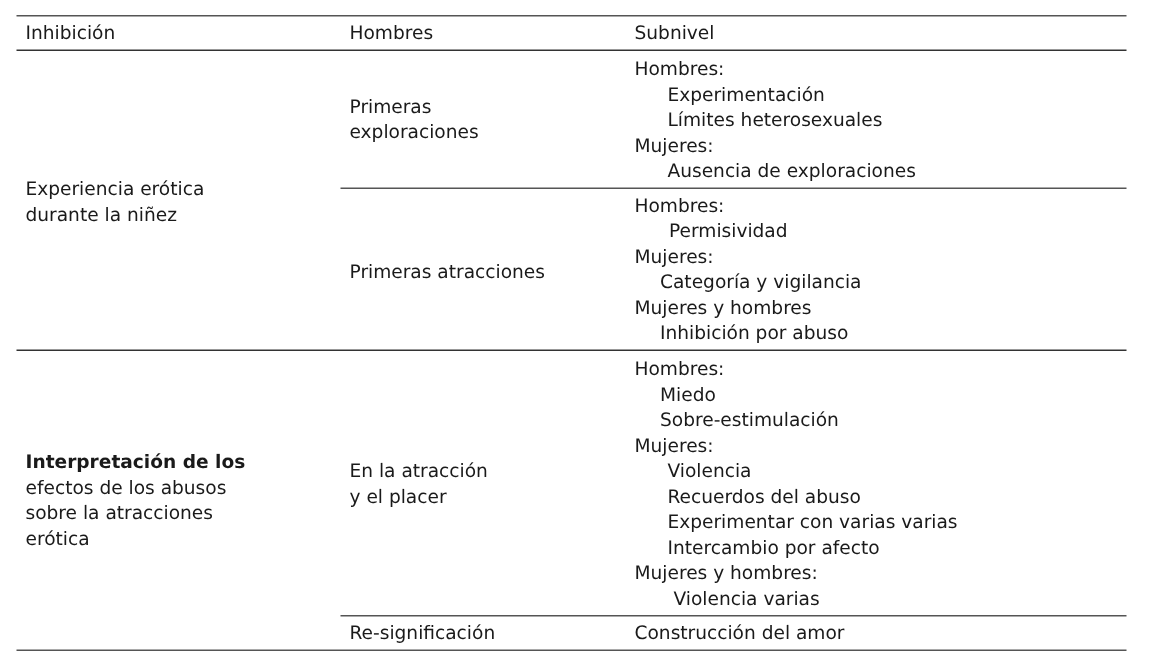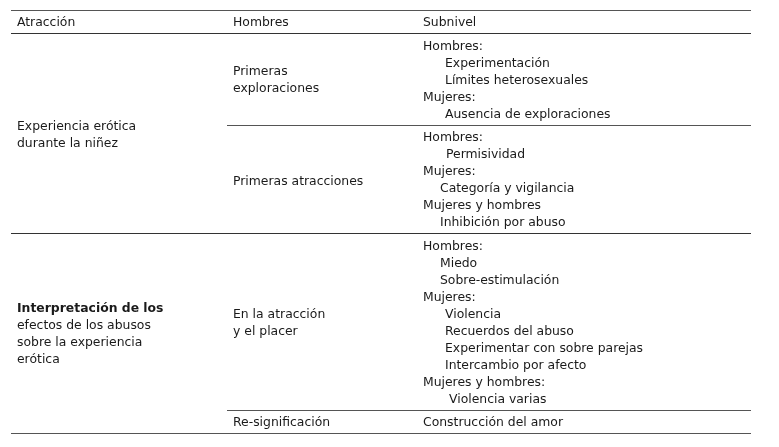--- a/index.html
+++ b/index.html
@@ -15,21 +15,21 @@
 
 <div>
 
   <div class="hline" style="left:11px; width:740px; top:10px;"></div>
   <div class="hline dark" style="left:11px; width:740px; top:33px;"></div>
   <div class="hline" style="left:227px; width:524px; top:125px;"></div>
   <div class="hline dark" style="left:11px; width:740px; top:233px;"></div>
   <div class="hline" style="left:227px; width:524px; top:410px;"></div>
   <div class="hline" style="left:11px; width:740px; top:433px;"></div>
 
-  <div class="txt" style="left:17px; top:13px;">Atracción</div>
+  <div class="txt" style="left:17px; top:13px;">Inhibición</div>
   <div class="txt" style="left:233px; top:13px;">Hombres</div>
   <div class="txt" style="left:423px; top:13px;">Subnivel</div>
 
   <div class="txt" style="left:17px; top:117px;">Experiencia erótica</div>
   <div class="txt" style="left:17px; top:134px;">durante la niñez</div>
 
   <div class="txt" style="left:233px; top:62px;">Primeras</div>
   <div class="txt" style="left:233px; top:79px;">exploraciones</div>
 
   <div class="sub" style="left:423px; top:37px;">Hombres:</div>
@@ -42,32 +42,32 @@
 
   <div class="sub" style="left:423px; top:128px;">Hombres:</div>
   <div class="sub" style="left:446px; top:145px;">Permisividad</div>
   <div class="sub" style="left:423px; top:162px;">Mujeres:</div>
   <div class="sub" style="left:440px; top:179px;">Categoría y vigilancia</div>
   <div class="sub" style="left:423px; top:196px;text-align:right;">Mujeres y hombres</div>
   <div class="sub" style="left:440px; top:213px;">Inhibición por abuso</div>
 
   <div class="txt" style="left:17px; top:299px;font-weight:bold;">Interpretación de los</div>
   <div class="txt" style="left:17px; top:316px;">efectos de los abusos</div>
-  <div class="txt" style="left:17px; top:333px;">sobre la experiencia</div>
+  <div class="txt" style="left:17px; top:333px;">sobre la atracciones</div>
   <div class="txt" style="left:17px; top:350px;">erótica</div>
 
   <div class="txt" style="left:233px; top:305px;">En la atracción</div>
   <div class="txt" style="left:233px; top:322px;">y el placer</div>
 
   <div class="sub" style="left:423px; top:237px;">Hombres:</div>
   <div class="sub" style="left:440px; top:254px;">Miedo</div>
   <div class="sub" style="left:440px; top:271px;">Sobre-estimulación</div>
   <div class="sub" style="left:423px; top:288px;">Mujeres:</div>
   <div class="sub" style="left:445px; top:305px;">Violencia</div>
   <div class="sub" style="left:445px; top:322px;">Recuerdos del abuso</div>
-  <div class="sub" style="left:445px; top:339px;">Experimentar con sobre parejas</div>
+  <div class="sub" style="left:445px; top:339px;">Experimentar con varias varias</div>
   <div class="sub" style="left:445px; top:356px;text-align:right;">Intercambio por afecto</div>
   <div class="sub" style="left:423px; top:373px;">Mujeres y hombres:</div>
   <div class="sub" style="left:449px; top:390px;">Violencia varias</div>
 
   <div class="txt" style="left:233px; top:413px;">Re-significación</div>
   <div class="sub" style="left:423px; top:413px;">Construcción del amor</div>
 </div>
 
 </body></html>

